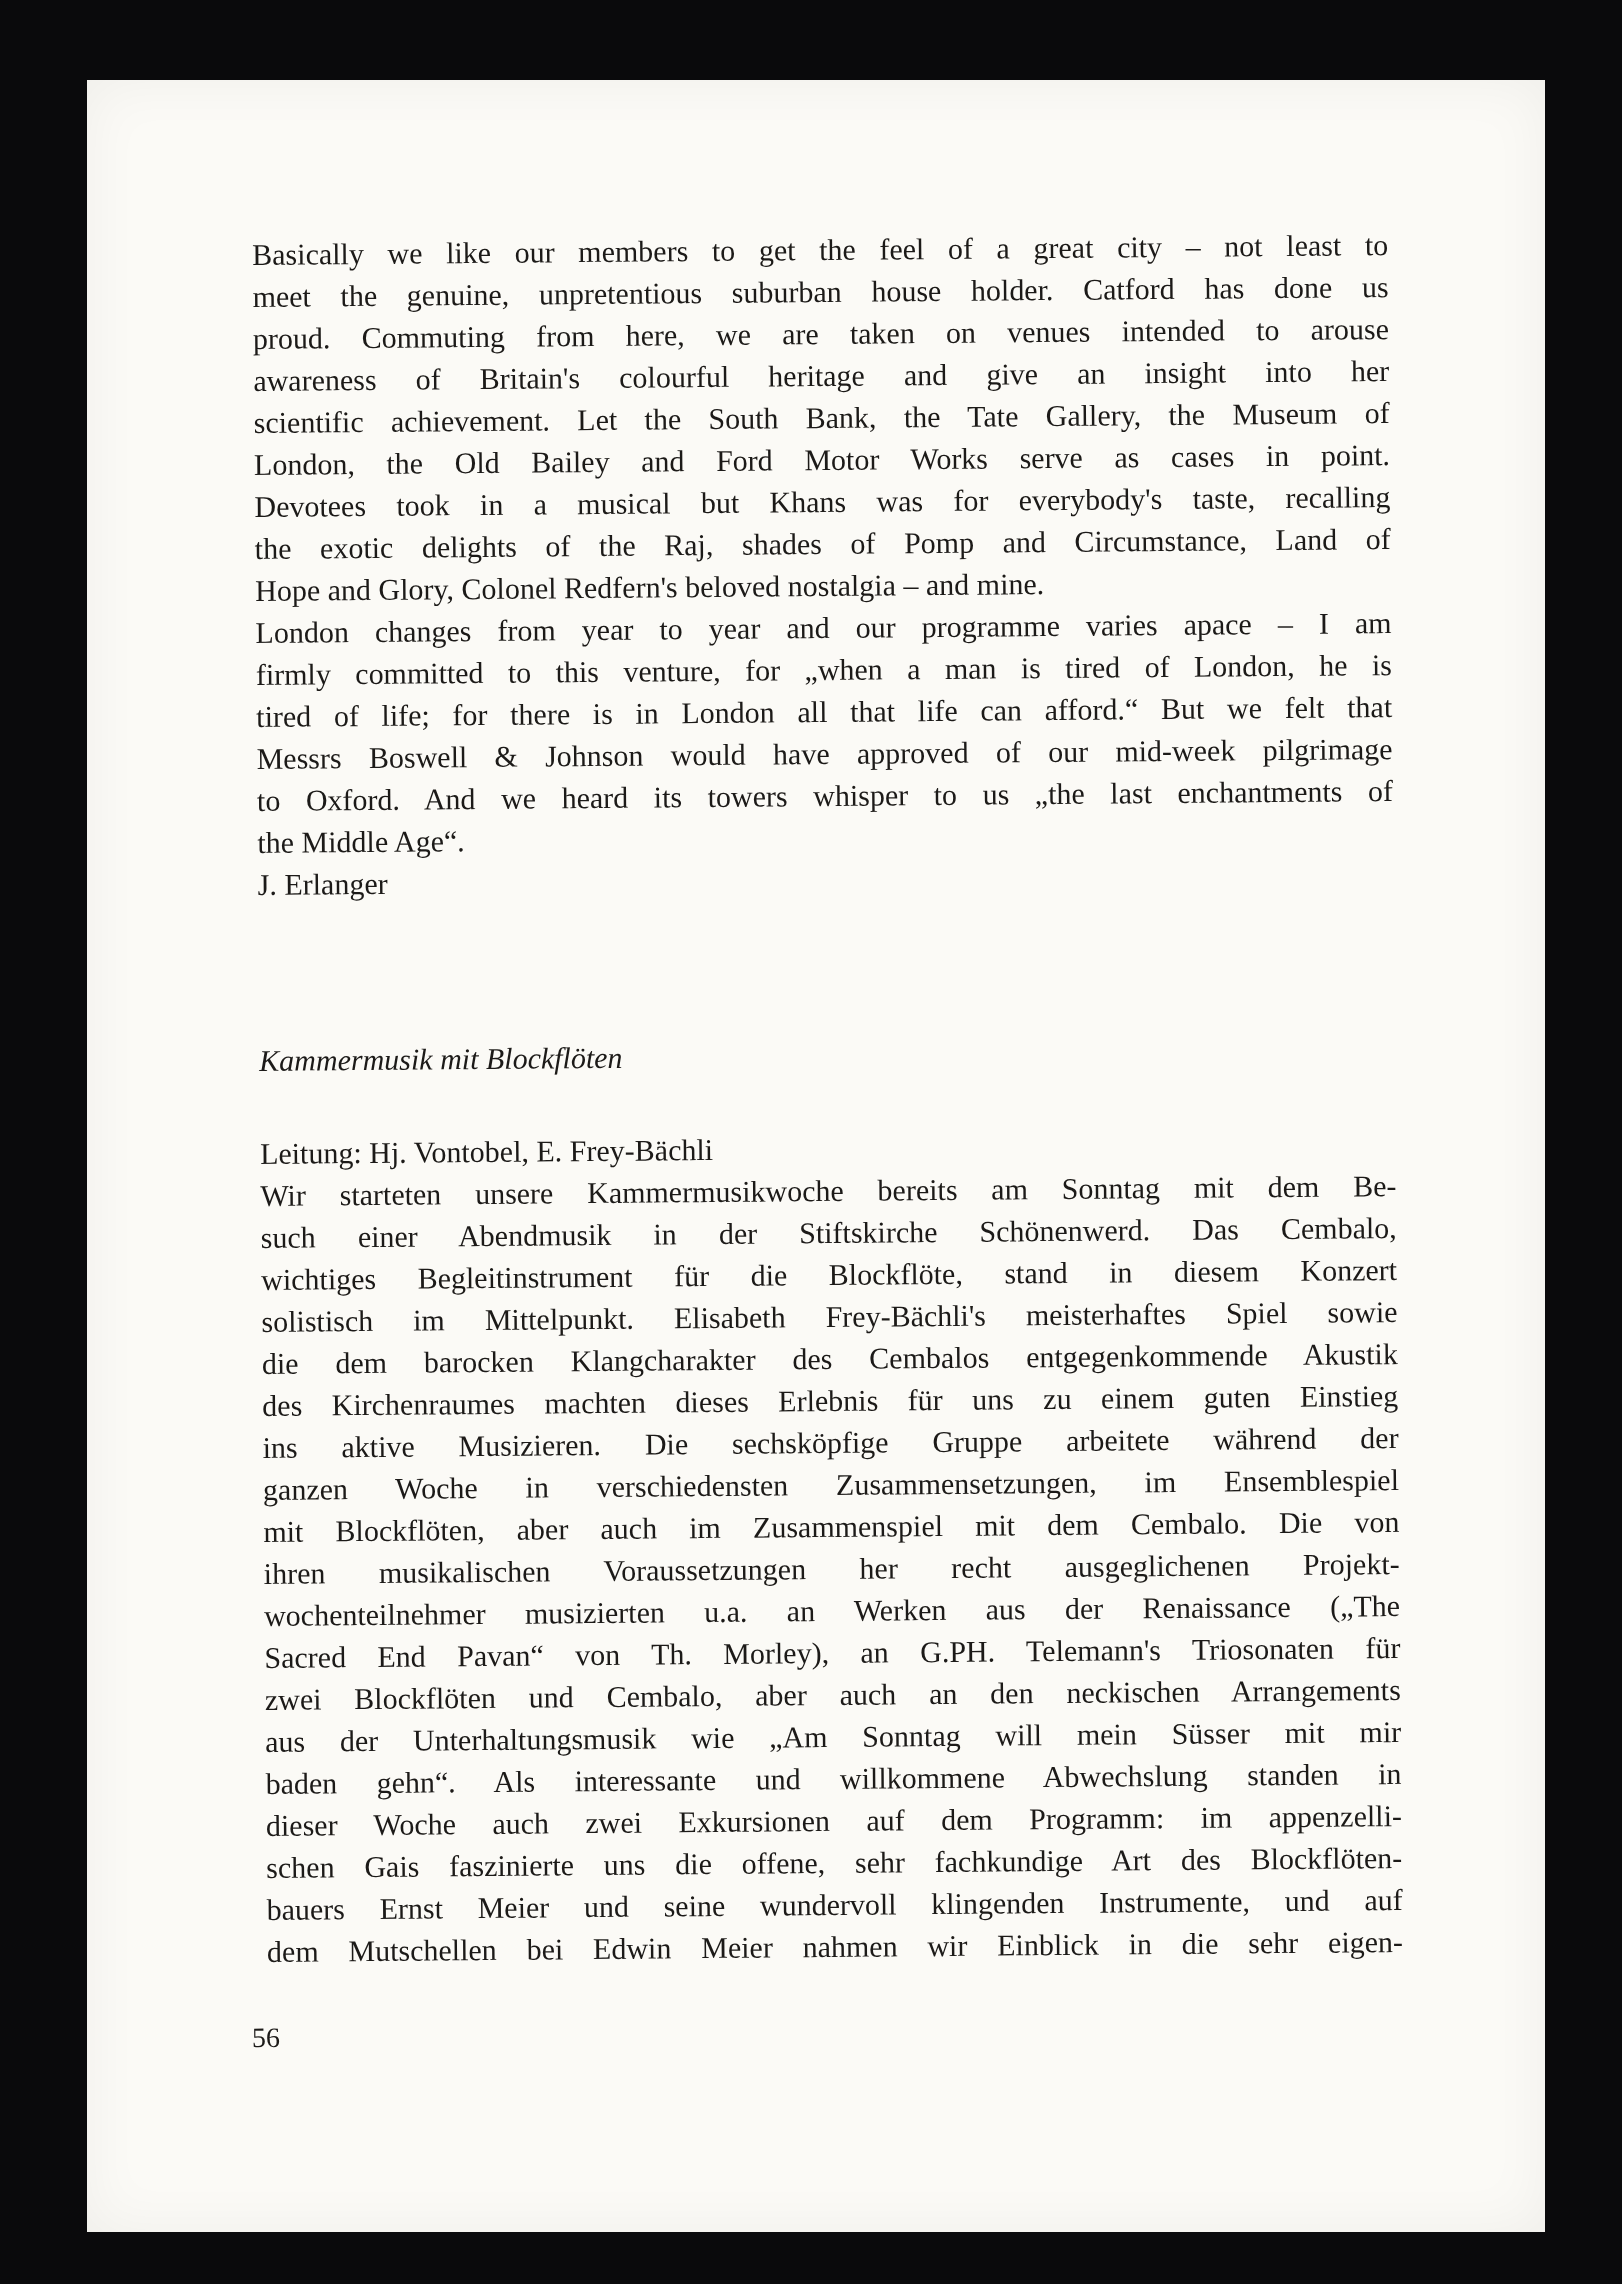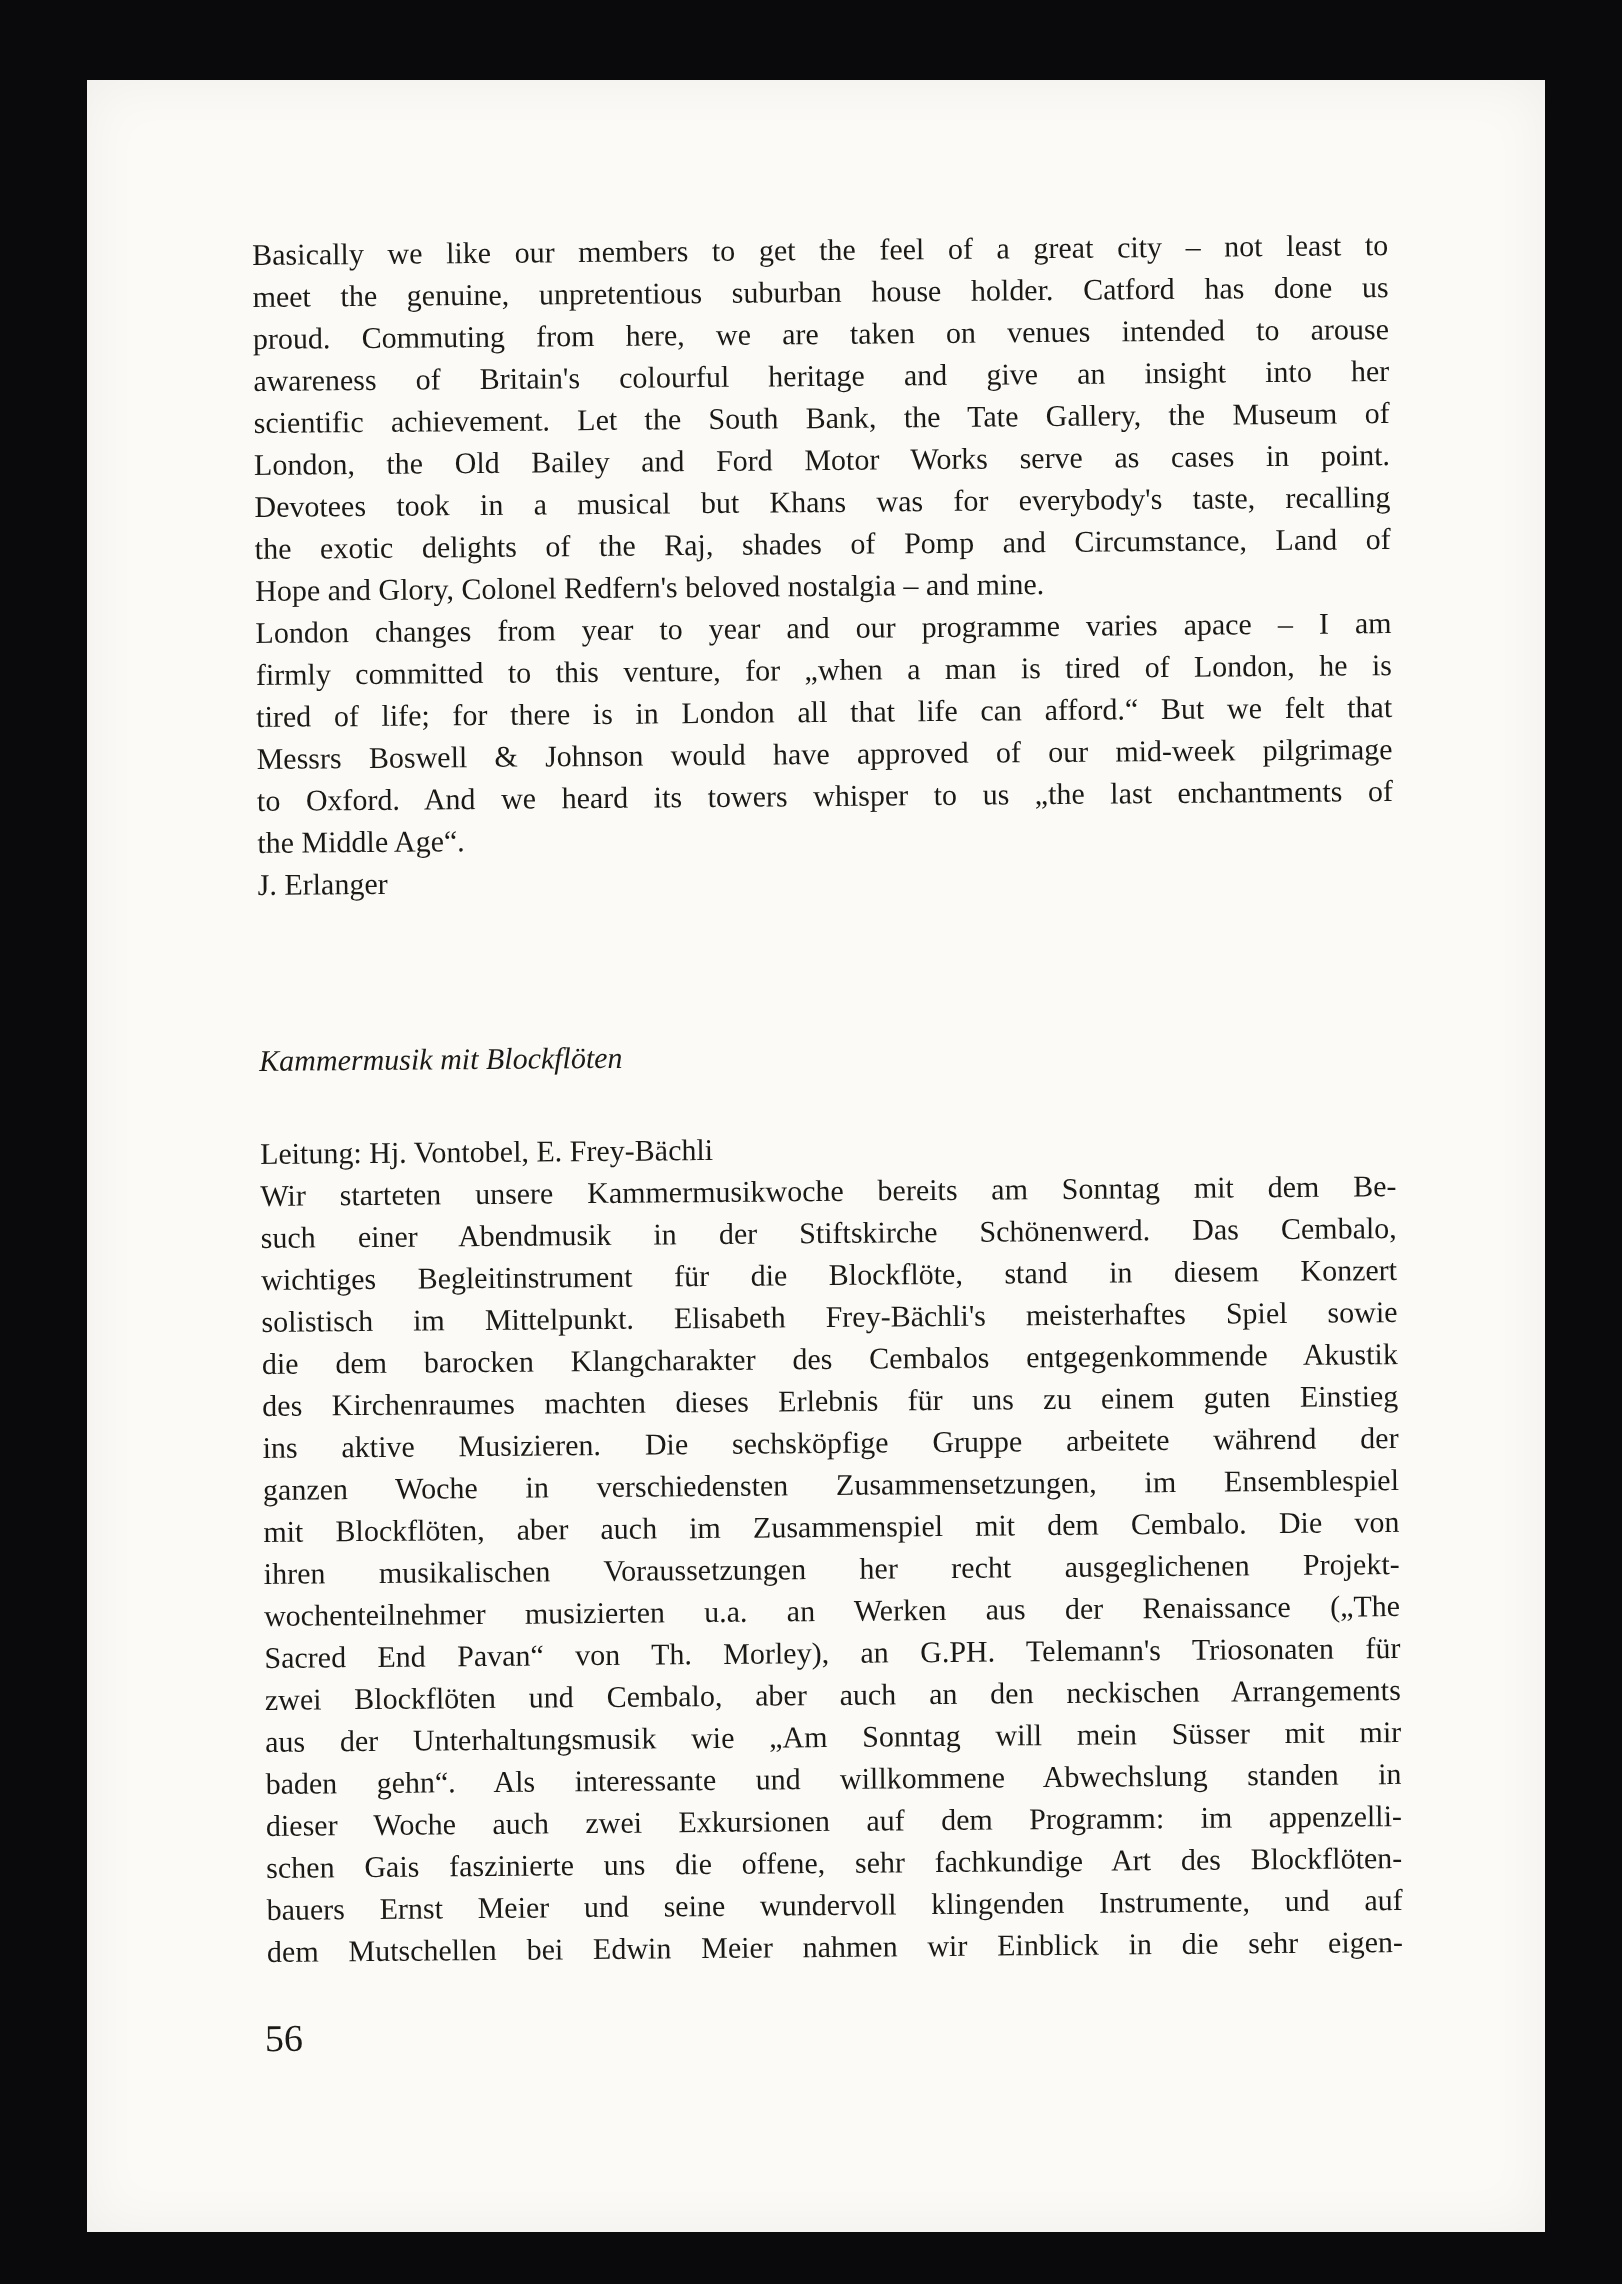--- a/index.html
+++ b/index.html
@@ -44,24 +44,24 @@
   }
   .section-heading {
     margin-top: 134px;
     font-style: italic;
   }
   .byline {
     margin-top: 51px;
   }
   .pagenum {
     position: absolute;
-    left: 178px;
+    left: 165px;
     top: 1937px;
     color: var(--ink, #1c1a18);
-    font-size: 38px;
+    font-size: 28px;
     line-height: 42px;
     transform: rotate(-0.4deg);
   }
 </style>
 </head>
 <body style="--bg: #0a0a0c; --paper: #fbfaf6; --ink: #1c1a18;">
 
 <div class="page">
   <div class="content">
 

